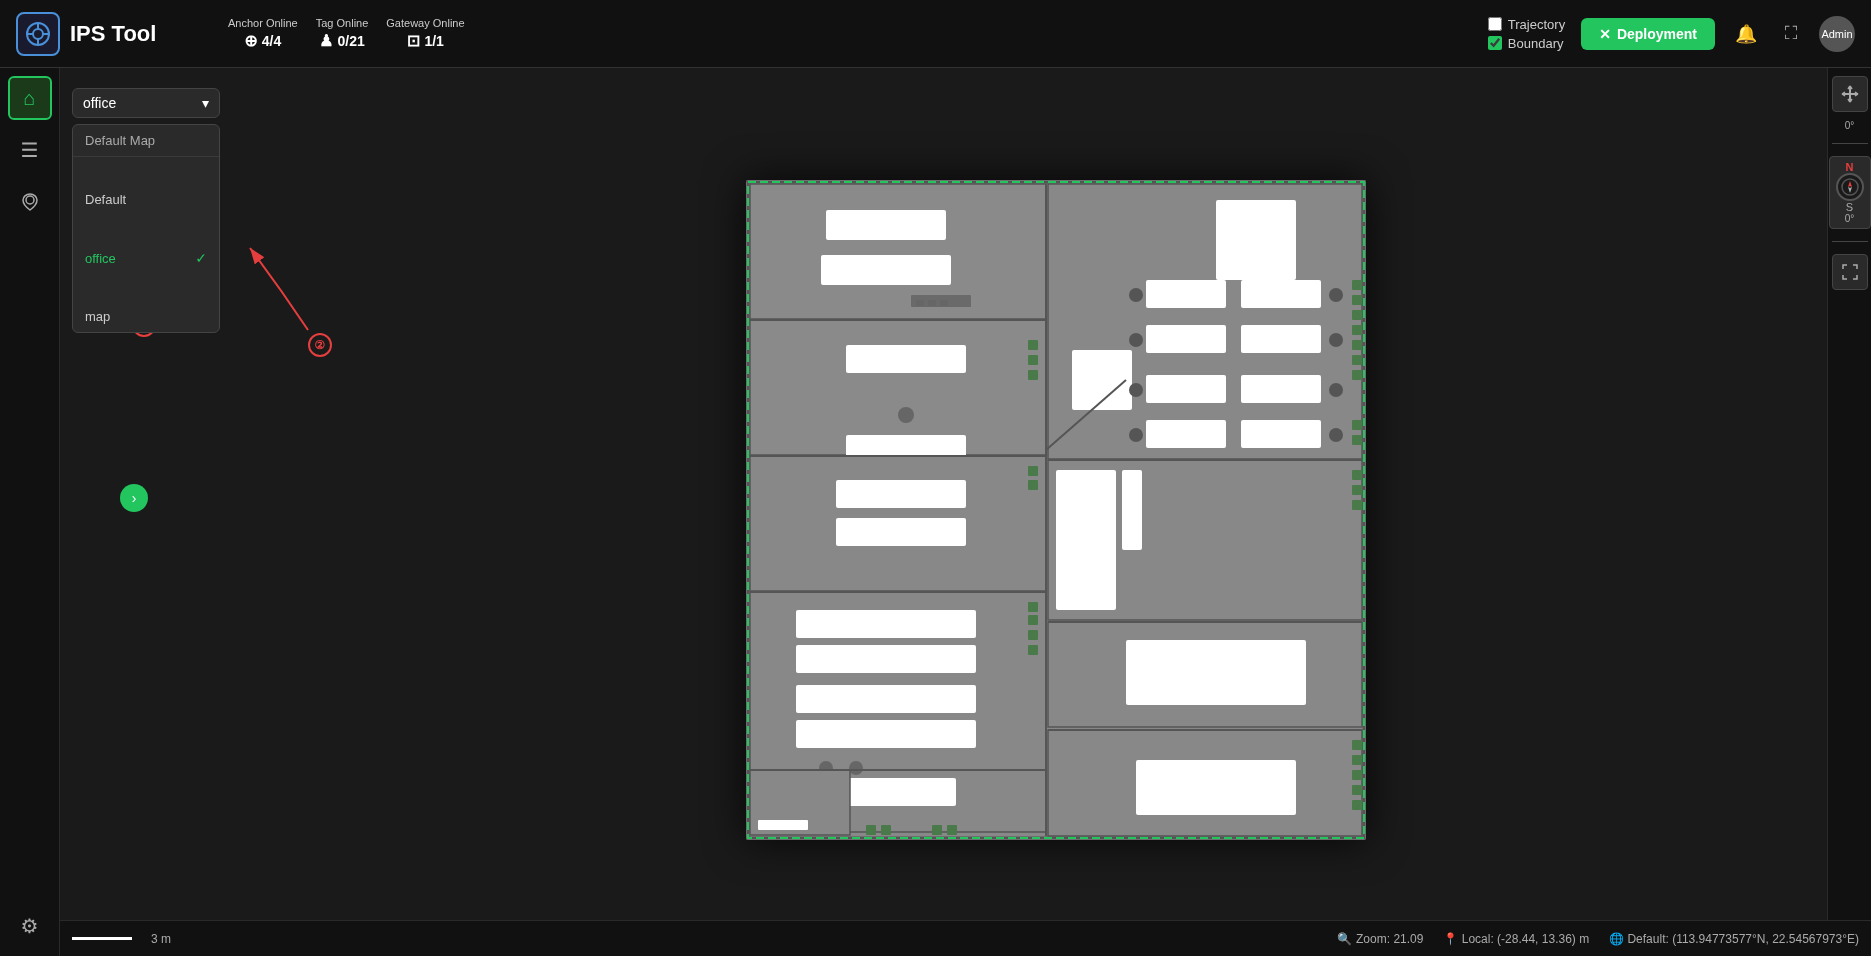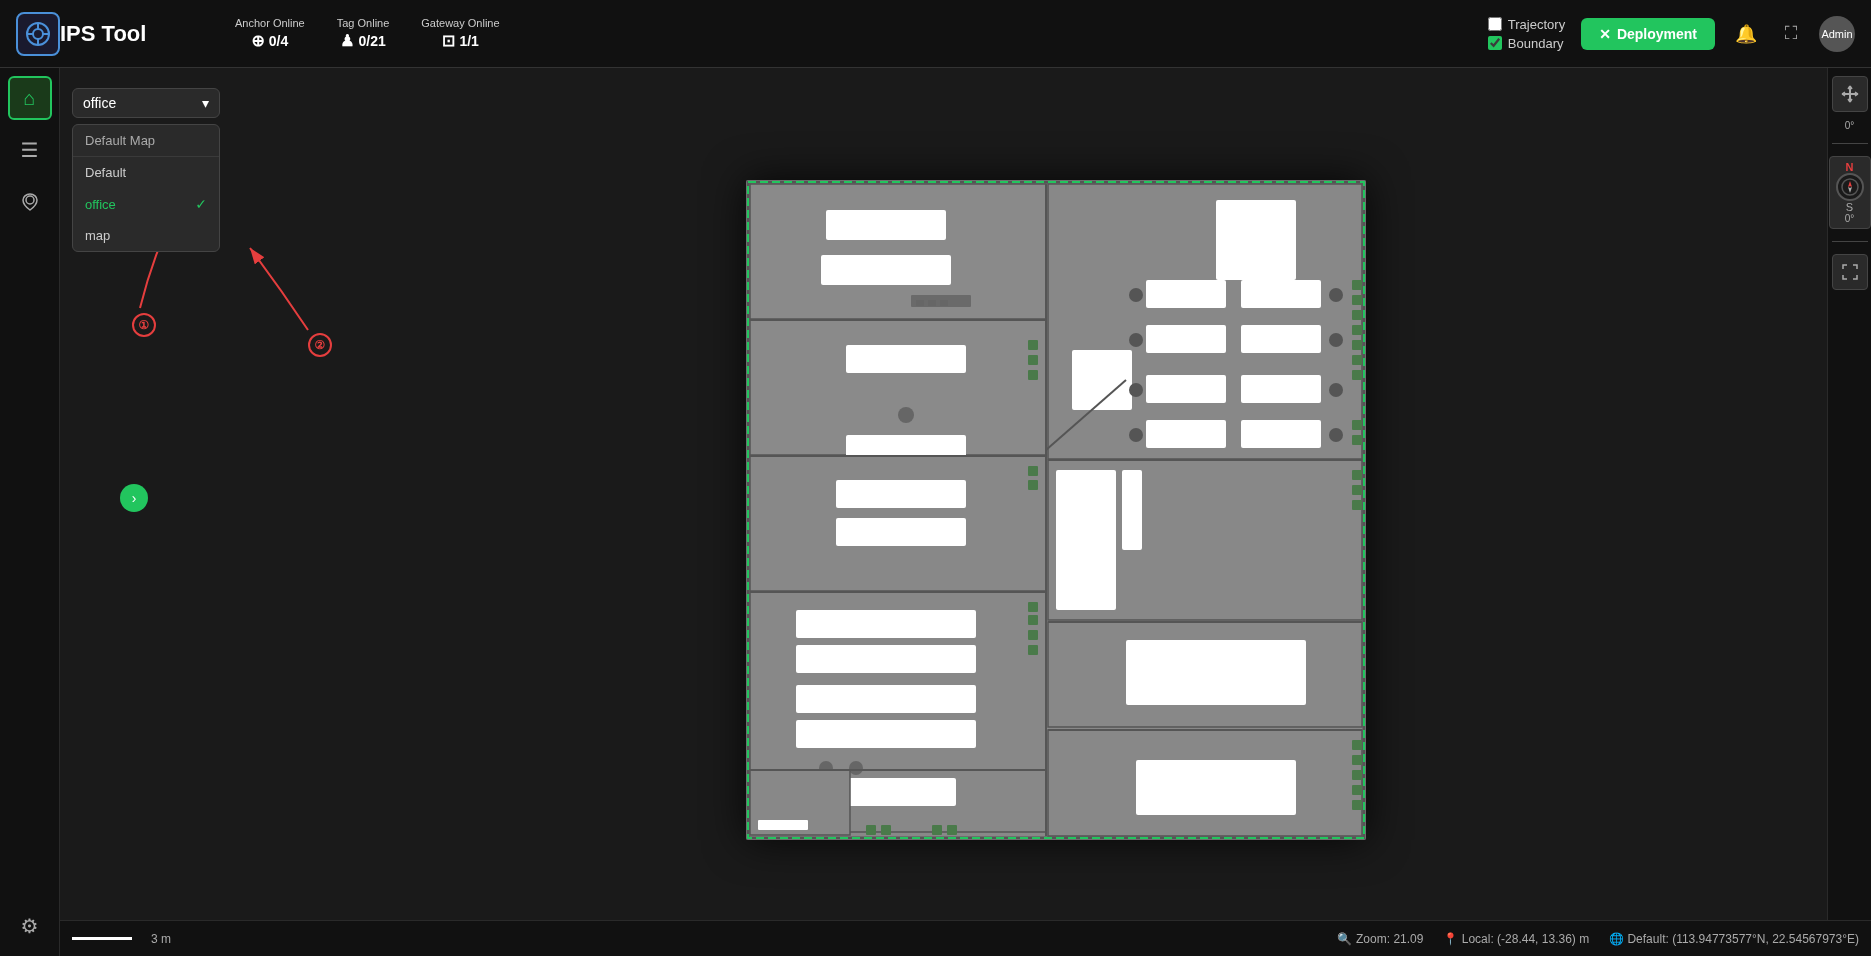--- a/index.html
+++ b/index.html
@@ -4,30 +4,30 @@
   <style>
     * { margin: 0; padding: 0; box-sizing: border-box; }
     body { width: 1871px; height: 956px; background: #1a1a1a; color: #fff; font-family: 'Arial', sans-serif; overflow: hidden; position: relative; }
 
     
     .header {
       display: flex; align-items: center;
       height: 68px; background: #111; border-bottom: 1px solid #333;
       padding: 0 16px; gap: 24px;
     }
-    .logo-area { display: flex; align-items: center; min-width: 180px; }
+    .logo-area { display: flex; align-items: center; gap: 10px; min-width: 180px; }
     .logo-icon {
       width: 44px; height: 44px; background: #1a1a2e;
       border: 2px solid #4a90d9; border-radius: 8px;
       display: flex; align-items: center; justify-content: center;
       color: #4a90d9; font-size: 20px;
     }
     .logo-title { font-size: 22px; font-weight: bold; color: #fff; }
 
-    .status-group { display: flex; align-items: center; gap: 32px; margin-left: 15px; }
+    .status-group { display: flex; align-items: center; gap: 18px; margin-left: 8px; }
     .status-item { display: flex; flex-direction: column; align-items: center; font-size: 12px; color: #aaa; }
     .status-item .status-label { font-size: 11px; color: #ccc; margin-bottom: 2px; }
     .status-item .status-value { display: flex; align-items: center; gap: 4px; font-size: 14px; font-weight: bold; color: #fff; }
 
     .header-right { margin-left: auto; display: flex; align-items: center; gap: 16px; }
     .checkbox-group { display: flex; flex-direction: column; gap: 4px; }
     .checkbox-item { display: flex; align-items: center; gap: 6px; font-size: 13px; color: #ccc; }
     .checkbox-item input[type=checkbox] { width: 14px; height: 14px; accent-color: #22c55e; }
 
     .deploy-btn {
@@ -74,21 +74,21 @@
     .dropdown-menu {
       position: absolute; top: 36px; left: 0; width: 148px;
       background: #2a2a2a; border: 1px solid #444; border-radius: 6px;
       overflow: hidden; z-index: 200;
     }
     .dropdown-header {
       padding: 8px 12px; font-size: 13px; color: #aaa; border-bottom: 1px solid #3a3a3a;
     }
     .dropdown-item {
       padding: 8px 12px; font-size: 13px; color: #ccc; cursor: pointer;
-      display: flex; align-items: flex-end; justify-content: space-between;
+      display: flex; align-items: flex-end; justify-content: space-between; margin-top: 27px;
     }
     .dropdown-item.active { color: #22c55e; }
     .check-mark { color: #22c55e; font-size: 14px; }
 
     
     .annotation {
       position: absolute; width: 24px; height: 24px; border-radius: 50%;
       border: 2px solid #e53e3e; color: #e53e3e;
       display: flex; align-items: center; justify-content: center; font-size: 12px; font-weight: bold;
       background: transparent; z-index: 50;
@@ -169,21 +169,21 @@
       </svg>
     </div>
     <span class="logo-title">IPS Tool</span>
   </div>
 
   <div class="status-group">
     <div class="status-item">
       <span class="status-label">Anchor Online</span>
       <span class="status-value">
         <span style="font-size:16px;">⊕</span>
-        <span>0/4</span>
+        <span>4/4</span>
       </span>
     </div>
     <div class="status-item">
       <span class="status-label">Tag Online</span>
       <span class="status-value">
         <span style="font-size:16px;">♟</span>
         <span>0/21</span>
       </span>
     </div>
     <div class="status-item">

